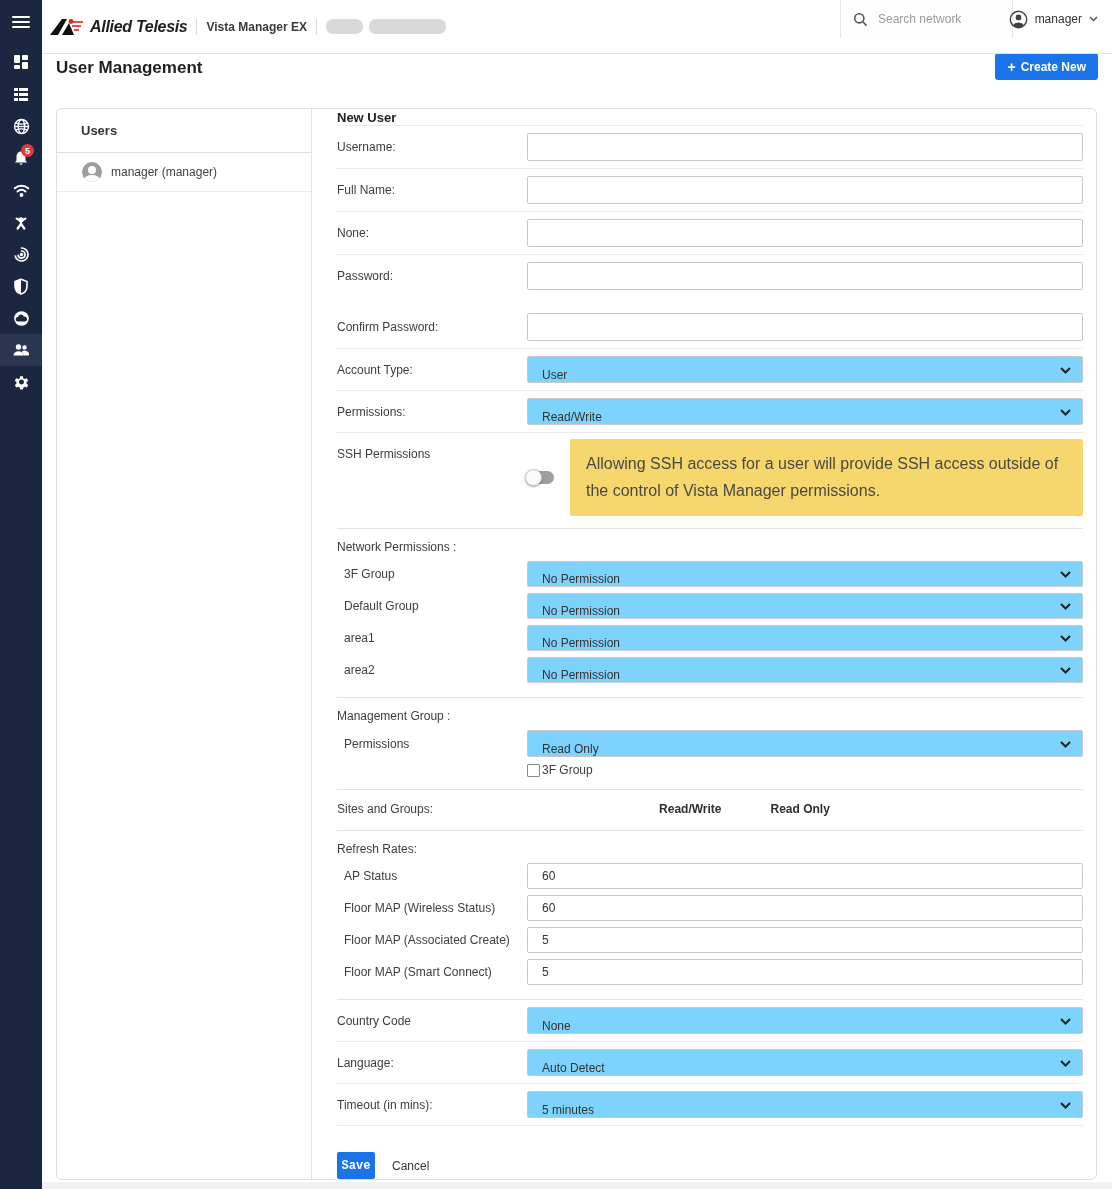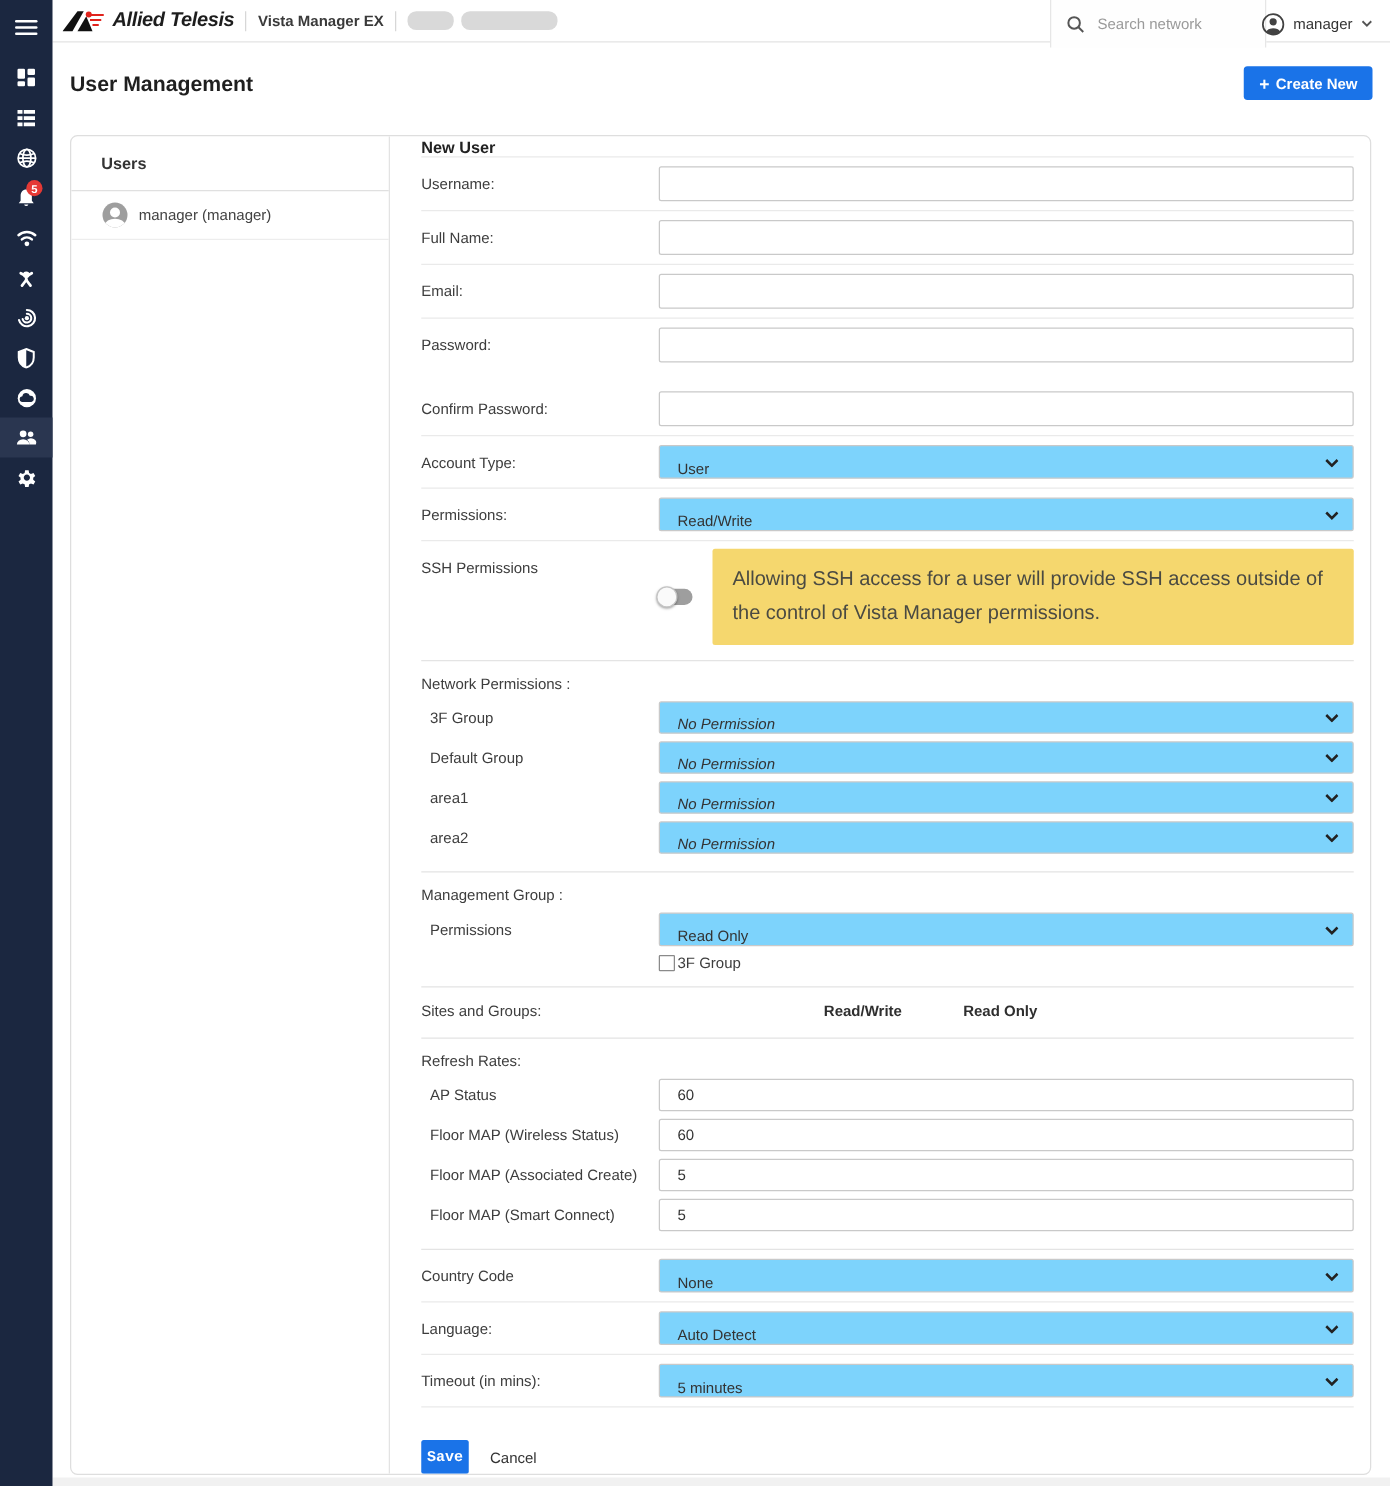--- a/index.html
+++ b/index.html
@@ -10,21 +10,21 @@
   .sidebar { position:absolute; left:0; top:0; width:42px; height:1189px; background:#1b2740; z-index:5; }
   .burger { height:44px; display:flex; align-items:center; justify-content:center; cursor:pointer; }
   .burger .bars { width:18px; }
   .burger .bars div { height:2px; background:#fff; margin:3px 0; border-radius:1px; }
   .nav-item { height:32px; display:flex; align-items:center; justify-content:center; position:relative; cursor:pointer; margin:0; }
   .nav-item.active { background:#2a3650; height:32px; }
   .nav-item svg { display:block; }
   .badge { position:absolute; top:2px; left:21px; min-width:13px; height:13px; border-radius:7px; background:#e53935; color:#fff; font-size:9px; font-weight:bold; display:flex; align-items:center; justify-content:center; padding:0 2px; }
 
   
-  .header { position:absolute; left:42px; top:0; width:1070px; height:34px; background:#fff; border-bottom:1px solid #e4e4e4; display:flex; align-items:center; z-index:4; }
+  .header { position:absolute; left:42px; top:0; width:1070px; height:54px; background:#fff; border-bottom:1px solid #e4e4e4; display:flex; align-items:center; z-index:4; }
   .logo-wrap { display:flex; align-items:center; margin-left:8px; }
   .brand-text { font-size:16px; font-style:italic; font-weight:bold; color:#1d1d1d; margin-left:6px; letter-spacing:-0.3px; }
   .hsep { width:1px; height:16px; background:#d7d7d7; margin:0 9px; }
   .product { font-size:12px; font-weight:bold; color:#3a3a3a; }
   .redacted { background:#d9d9d9; border-radius:7px; height:15px; display:inline-block; }
   .r1 { width:37px; margin-right:6px; }
   .r2 { width:77px; }
   .search-box { position:absolute; left:798px; top:0; width:173px; height:38px; border-left:1px solid #e6e6e6; border-right:1px solid #e6e6e6; display:flex; align-items:center; padding-left:12px; background:#fefefe; }
   .search-box input { border:none; outline:none; font-size:12px; color:#333; margin-left:10px; width:120px; background:transparent; font-family:inherit; }
   .search-box input::placeholder { color:#9a9a9a; }
@@ -51,21 +51,21 @@
   
   .form-col { flex:1; padding:0 13px 0 25px; display:flex; flex-direction:column; }
   .f-title { height:42px; display:flex; align-items:center; font-size:13px; font-weight:bold; color:#222; border-bottom:1px solid #eaeaea; }
   .row { display:flex; align-items:center; padding:7px 0; border-bottom:1px solid #eaeaea; }
   .label { width:190px; flex-shrink:0; font-size:12px; color:#3d3d3d; }
   .label.ind { padding-left:7px; }
   .ctl { flex:1; }
   input.txt { width:100%; height:28px; border:1px solid #c9c9c9; border-radius:2px; font-size:12px; color:#333; padding:0 14px; font-family:inherit; outline:none; background:#fff; }
   input.txt.sm { height:26px; }
   .select { position:relative; height:27px; border:1px solid #c9c9c9; border-radius:2px; background:#7dd3fc; display:flex; align-items:flex-end; padding:0 30px 0 14px; font-size:12px; color:#333; cursor:pointer; }
-  .select.sm { height:26px;font-style:italic; }
+  .select.sm { height:26px; }
   .select svg { position:absolute; right:11px; top:50%; margin-top:-3px; }
   .pwd-block { border-bottom:1px solid #eaeaea; padding:7px 0; }
   .pwd-block .prow { display:flex; align-items:center; }
   .pwd-block .prow + .prow { margin-top:23px; }
 
   
   .ssh-row { display:flex; padding:6px 0 12px 0; border-bottom:1px solid #e4e4e4; }
   .ssh-row .label { padding-top:8px; }
   .ssh-ctl { flex:1; display:flex; }
   .toggle-wrap { width:43px; display:flex; align-items:center; flex-shrink:0; }
@@ -267,21 +267,21 @@
         <span class="label">Username:</span>
         <span class="ctl"><input class="txt" type="text" style=""></span>
       </div>
 
       <div class="row">
         <span class="label">Full Name:</span>
         <span class="ctl"><input class="txt" type="text" style=""></span>
       </div>
 
       <div class="row">
-        <span class="label">Email:</span>
+        <span class="label">None:</span>
         <span class="ctl"><input class="txt" type="text" style=""></span>
       </div>
 
       <div class="pwd-block">
         <div class="prow">
           <span class="label">Password:</span>
           <span class="ctl"><input class="txt" type="password" style=""></span>
         </div>
         <div class="prow">
           <span class="label">Confirm Password:</span>

